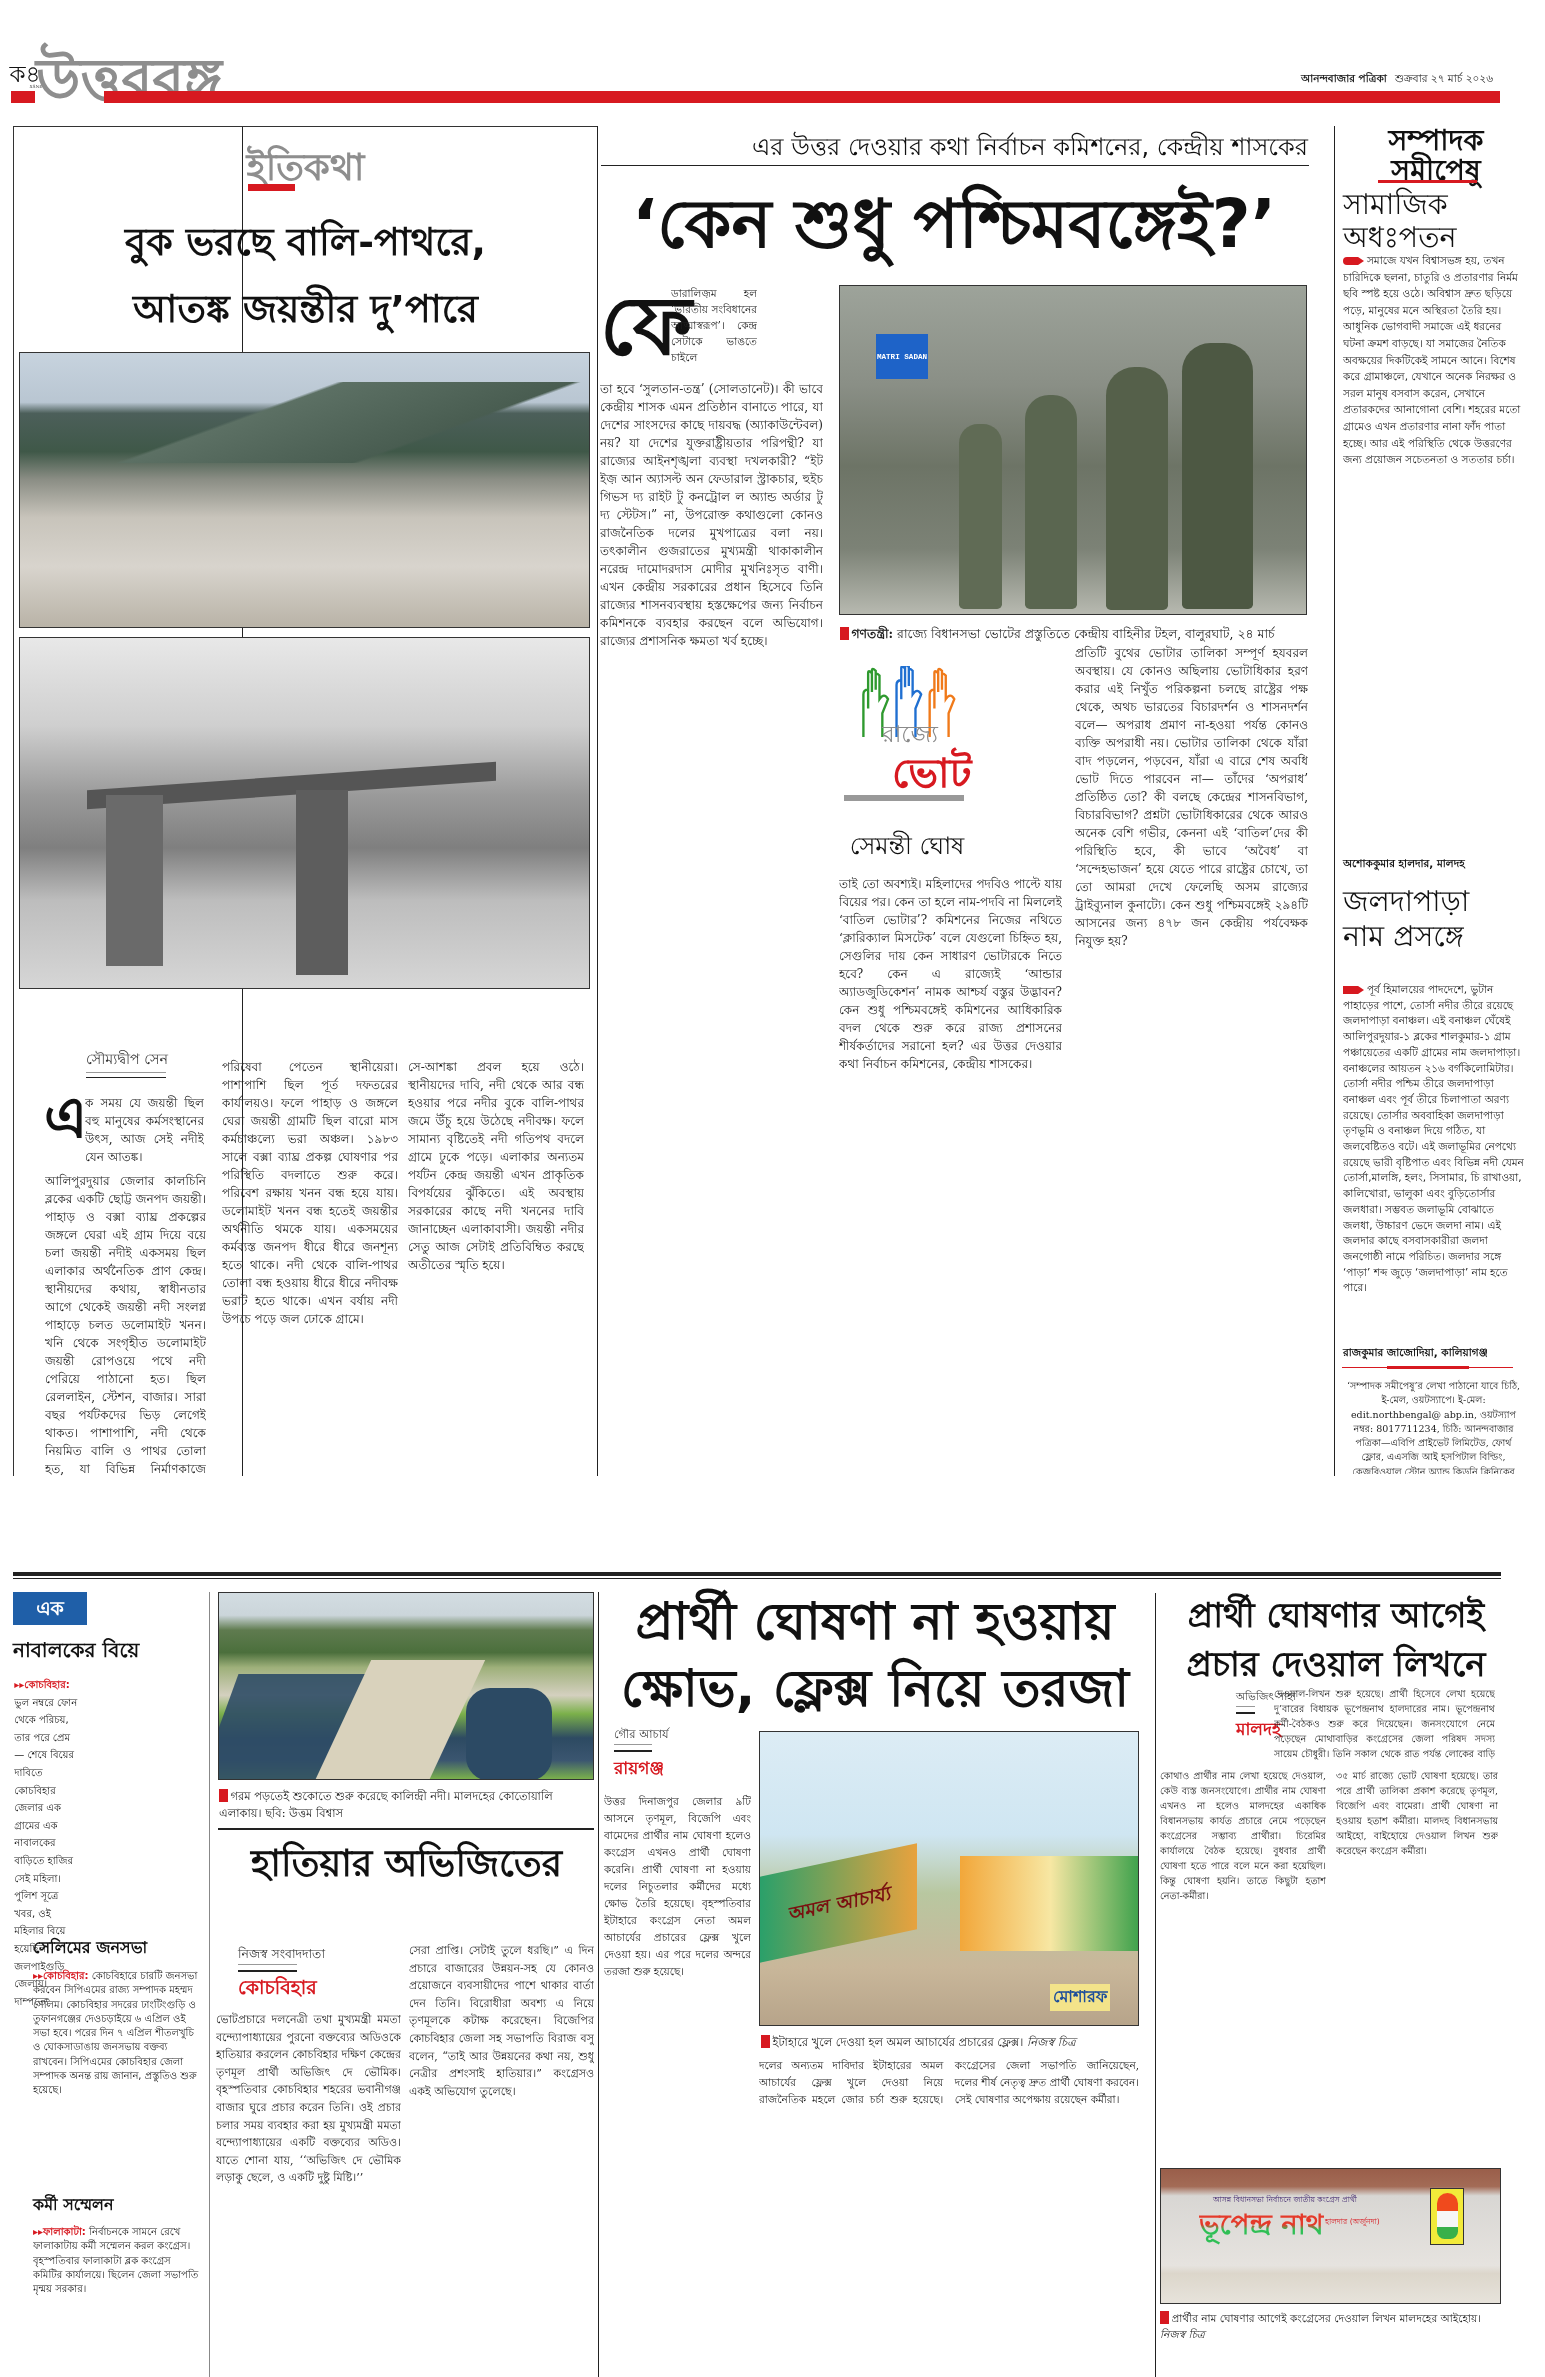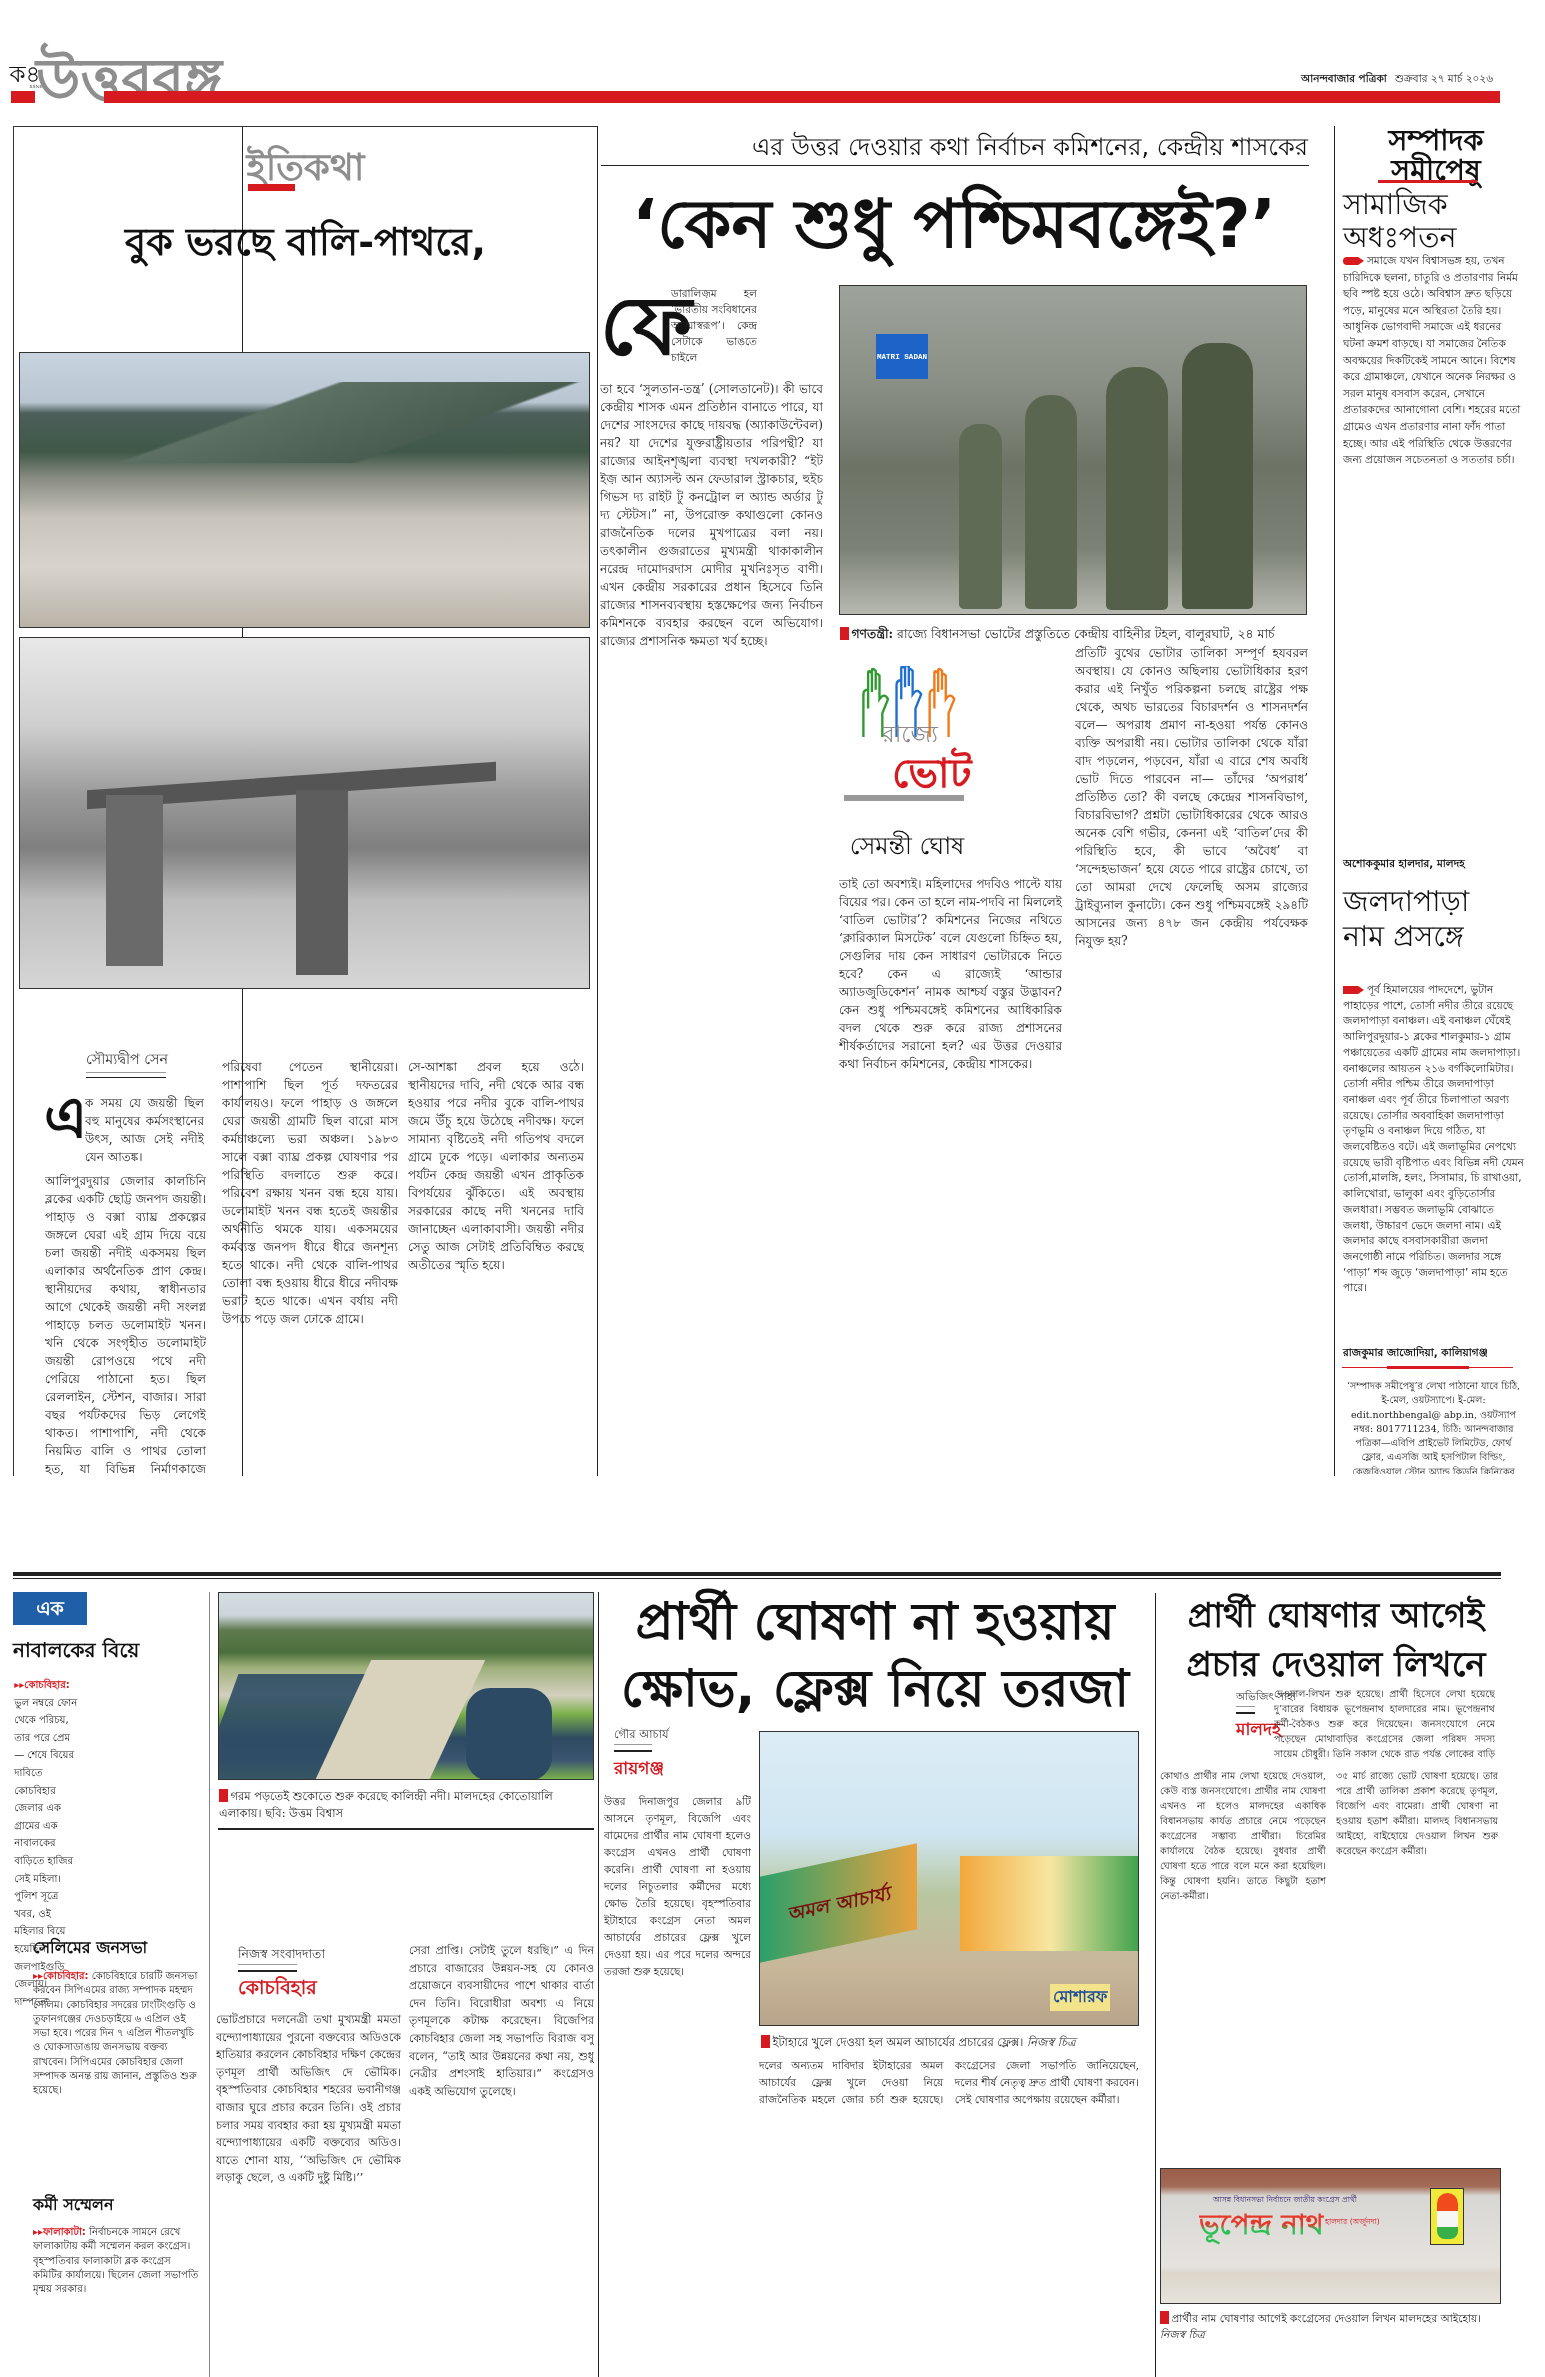--- a/index.html
+++ b/index.html
@@ -37,20 +37,21 @@
 <div class="abs" style="left:13px;top:126px;width:230px;height:1350px;border-left:1.4px solid #333;border-top:1.4px solid #333;box-sizing:border-box;"></div>
 <div class="vline" style="left:242px;top:126px;height:1350px;"></div>
 <div class="abs" style="left:13px;top:126px;width:585px;height:1.4px;background:#333;"></div>
 <div class="vline" style="left:597px;top:126px;height:1350px;"></div>
 <div class="abs" style="left:13px;top:126px;width:1.4px;height:1350px;background:#333;"></div>
 
 <div class="abs" style="left:13px;width:585px;top:138px;text-align:center;font-family:'DejaVu Sans',sans-serif;font-weight:bold;font-size:37px;color:#8e8e8e;">ইতিকথা</div>
 <div class="abs bar" style="left:248px;top:184px;width:47px;height:6.7px;"></div>
 <div class="abs h-big" style="left:13px;width:585px;top:209px;font-size:38px;line-height:67px;">
   <div>বুক ভরছে বালি-পাথরে,</div>
+  <div>আতঙ্ক জয়ন্তীর দু’পারে</div>
 </div>
 
 <div class="photo" style="left:19px;top:352px;width:571px;height:276px;background:linear-gradient(180deg,#c7d3de 0%,#b9c6d2 18%,#4c5f5a 22%,#3f5848 36%,#8a8d84 46%,#c8c4bb 60%,#d8d4cd 78%,#b9b3a7 100%);">
   <div class="abs" style="left:0;top:28.5px;width:100%;height:81px;background:linear-gradient(160deg,transparent 40%,#5c7064 41%,#495d51 70%,transparent 71%);"></div>
 </div>
 
 <div class="photo" style="left:19px;top:637px;width:571px;height:352px;background:linear-gradient(180deg,#e8e8e8 0%,#cfcfcf 25%,#9a9a9a 45%,#7f7f7f 60%,#bdbdbd 75%,#d6d6d6 100%);">
   <div class="abs" style="left:67px;top:138px;width:409px;height:19px;background:#555;transform:skewY(-4deg);"></div>
   <div class="abs" style="left:86px;top:157px;width:57px;height:171px;background:#6a6a6a;"></div>
   <div class="abs" style="left:276px;top:152px;width:52px;height:185px;background:#5d5d5d;"></div>
@@ -159,20 +160,21 @@
   <div class="abs" style="left:124px;top:67px;width:114px;height:121px;background:#d9d2bc;transform:skewX(-25deg);"></div>
   <div class="abs" style="left:247px;top:95px;width:86px;height:93px;background:#2c4a64;border-radius:24px;"></div>
 </div>
 <div class="abs caption" style="left:219px;top:1788px;width:376px;font-size:11.4px;line-height:17px;">
   <span class="sq"></span><span>গরম পড়তেই শুকোতে শুরু করেছে কালিন্দ্রী নদী। মালদহের কোতোয়ালি এলাকায়।</span>
   <span>ছবি: উত্তম বিশ্বাস</span>
 </div>
 <div class="hline" style="left:218px;top:1828px;width:376px;height:1.9px;"></div>
 
 <div class="abs h-big" style="left:214px;top:1840px;width:385px;font-size:37px;line-height:48px;">
+  <div>হাতিয়ার অভিজিতের</div>
 </div>
 <div class="abs byline" style="left:238px;top:1945px;font-size:12.4px;">নিজস্ব সংবাদদাতা</div>
 <div class="abs dbl" style="left:238px;top:1964px;width:59px;"></div>
 <div class="abs dateline" style="left:238px;top:1973px;font-size:19px;">কোচবিহার</div>
 <div class="col body-text" style="left:216px;top:2011px;width:185px;height:376px;font-size:11px;line-height:17.6px;">ভোটপ্রচারে দলনেত্রী তথা মুখ্যমন্ত্রী মমতা বন্দ্যোপাধ্যায়ের পুরনো বক্তব্যের অডিওকে হাতিয়ার করলেন কোচবিহার দক্ষিণ কেন্দ্রের তৃণমূল প্রার্থী অভিজিৎ দে ভৌমিক। বৃহস্পতিবার কোচবিহার শহরের ভবানীগঞ্জ বাজার ঘুরে প্রচার করেন তিনি। ওই প্রচার চলার সময় ব্যবহার করা হয় মুখ্যমন্ত্রী মমতা বন্দ্যোপাধ্যায়ের একটি বক্তব্যের অডিও। যাতে শোনা যায়, ‘‘অভিজিৎ দে ভৌমিক লড়াকু ছেলে, ও একটি দুষ্টু মিষ্টি।’’</div>
 <div class="col body-text" style="left:409px;top:1942px;width:185px;height:445px;font-size:11px;line-height:17.6px;">সেরা প্রাপ্তি। সেটাই তুলে ধরছি।” এ দিন প্রচারে বাজারের উন্নয়ন-সহ যে কোনও প্রয়োজনে ব্যবসায়ীদের পাশে থাকার বার্তা দেন তিনি। বিরোধীরা অবশ্য এ নিয়ে তৃণমূলকে কটাক্ষ করেছেন। বিজেপির কোচবিহার জেলা সহ সভাপতি বিরাজ বসু বলেন, “তাই আর উন্নয়নের কথা নয়, শুধু নেত্রীর প্রশংসাই হাতিয়ার।” কংগ্রেসও একই অভিযোগ তুলেছে।</div>
 
 <div class="vline" style="left:598px;top:1592px;height:785px;width:1px;"></div>
 
 <div class="abs h-big" style="left:604px;top:1588px;width:542px;font-size:51px;line-height:67px;">

